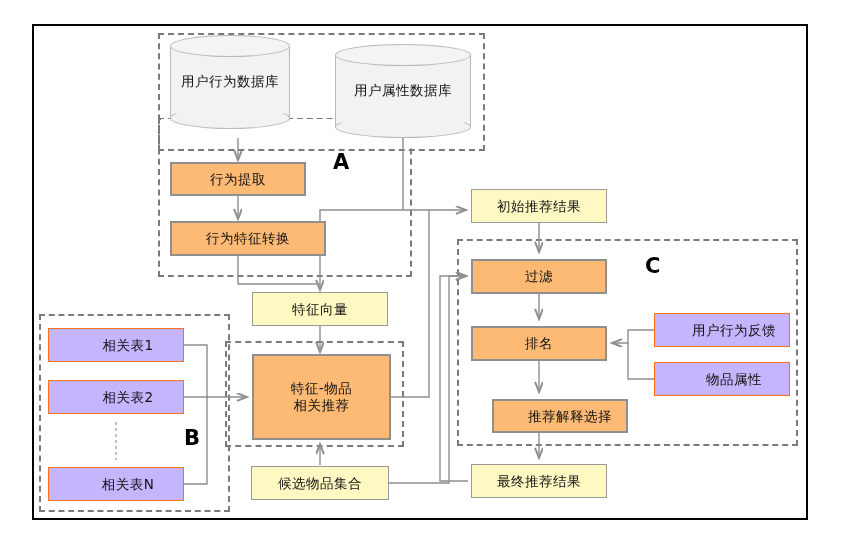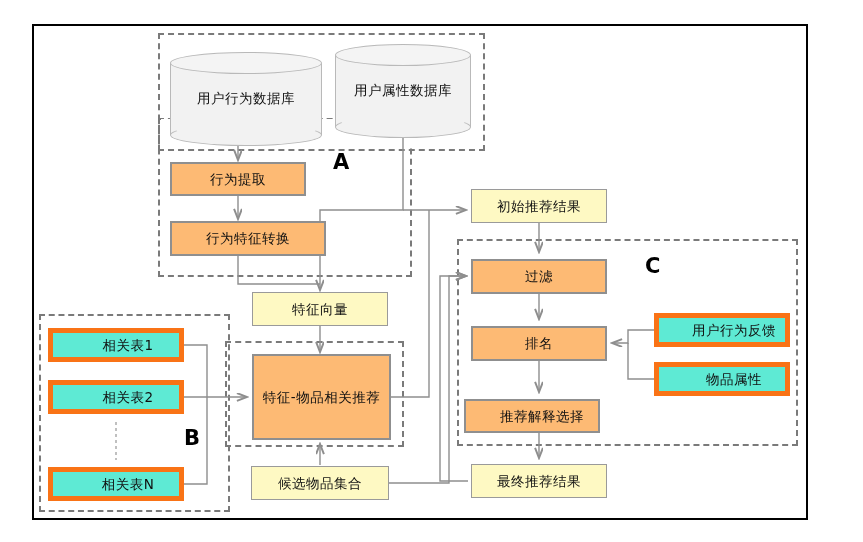--- a/index.html
+++ b/index.html
@@ -56,22 +56,22 @@
     text-align:center;
     line-height:1.25;
     letter-spacing:0.5px;
   }
   
   .node.dark{
     background:#fdba74;
     border:2px solid #8f8f8f;
   }
   .node.light{
-    background:#5eead4;
-    border:5px solid #f97316;
+    background:#c4b5fd;
+    border:1px solid #f97316;
     padding-left:24px;
   }
 
   
   .db{
     position:absolute;
     box-sizing:border-box;
   }
   .db .db-body{
     position:absolute;
@@ -190,21 +190,21 @@
 
     <path d="M539,433 L539,458" marker-end="url(#ah)"></path>
 
     <path d="M654,330 L628,330 L628,343 L612,343" marker-end="url(#ah)"></path>
 
     <path d="M654,379 L628,379 L628,343"></path>
 
     <path d="M468,481 L440,481 L440,276 L466,276" marker-end="url(#ah)"></path>
   </svg>
 
-  <div class="db" style="left:170px;top:52px;width:152px;height:94px;font-family:Liberation Mono, monospace;">
+  <div class="db" style="left:170px;top:35px;width:120px;height:94px;font-family:Liberation Mono, monospace;">
     <div class="db-body"></div>
     <div class="db-bottom"></div>
     <div class="db-top"></div>
     <div class="db-text">用户行为数据库</div>
   </div>
 
   <div class="db" style="left:335px;top:44px;width:136px;height:94px;">
     <div class="db-body"></div>
     <div class="db-bottom"></div>
     <div class="db-top"></div>
@@ -218,34 +218,34 @@
   <div class="node" style="left:252px;top:292px;width:136px;height:34px;">特征向量</div>
 
   <div class="node light" style="left:48px;top:328px;width:136px;height:34px;">相关表1</div>
 
   <div class="node light" style="left:48px;top:380px;width:136px;height:34px;">相关表2</div>
 
   <div class="vdots" style="left:115px;top:422px;height:38px;"></div>
 
   <div class="node light" style="left:48px;top:467px;width:136px;height:34px;">相关表N</div>
 
-  <div class="node dark" style="left:252px;top:354px;width:139px;height:86px;flex-direction:row;">
+  <div class="node dark" style="left:252px;top:354px;width:139px;height:86px;flex-direction:column;">
     <span>特征-物品</span>
     <span>相关推荐</span>
   </div>
 
   <div class="node" style="left:251px;top:466px;width:138px;height:34px;">候选物品集合</div>
 
   <div class="node" style="left:471px;top:189px;width:136px;height:34px;">初始推荐结果</div>
 
   <div class="node dark" style="left:471px;top:259px;width:136px;height:35px;">过滤</div>
 
   <div class="node dark" style="left:471px;top:326px;width:136px;height:35px;">排名</div>
 
-  <div class="node dark" style="left:464px;top:399px;width:136px;height:34px;padding-left:20px;">推荐解释选择</div>
+  <div class="node dark" style="left:492px;top:399px;width:136px;height:34px;padding-left:20px;">推荐解释选择</div>
 
   <div class="node" style="left:471px;top:464px;width:136px;height:34px;">最终推荐结果</div>
 
   <div class="node light" style="left:654px;top:313px;width:136px;height:34px;">用户行为反馈</div>
 
   <div class="node light" style="left:654px;top:362px;width:136px;height:34px;">物品属性</div>
 
 </div>
 
 </body></html>

